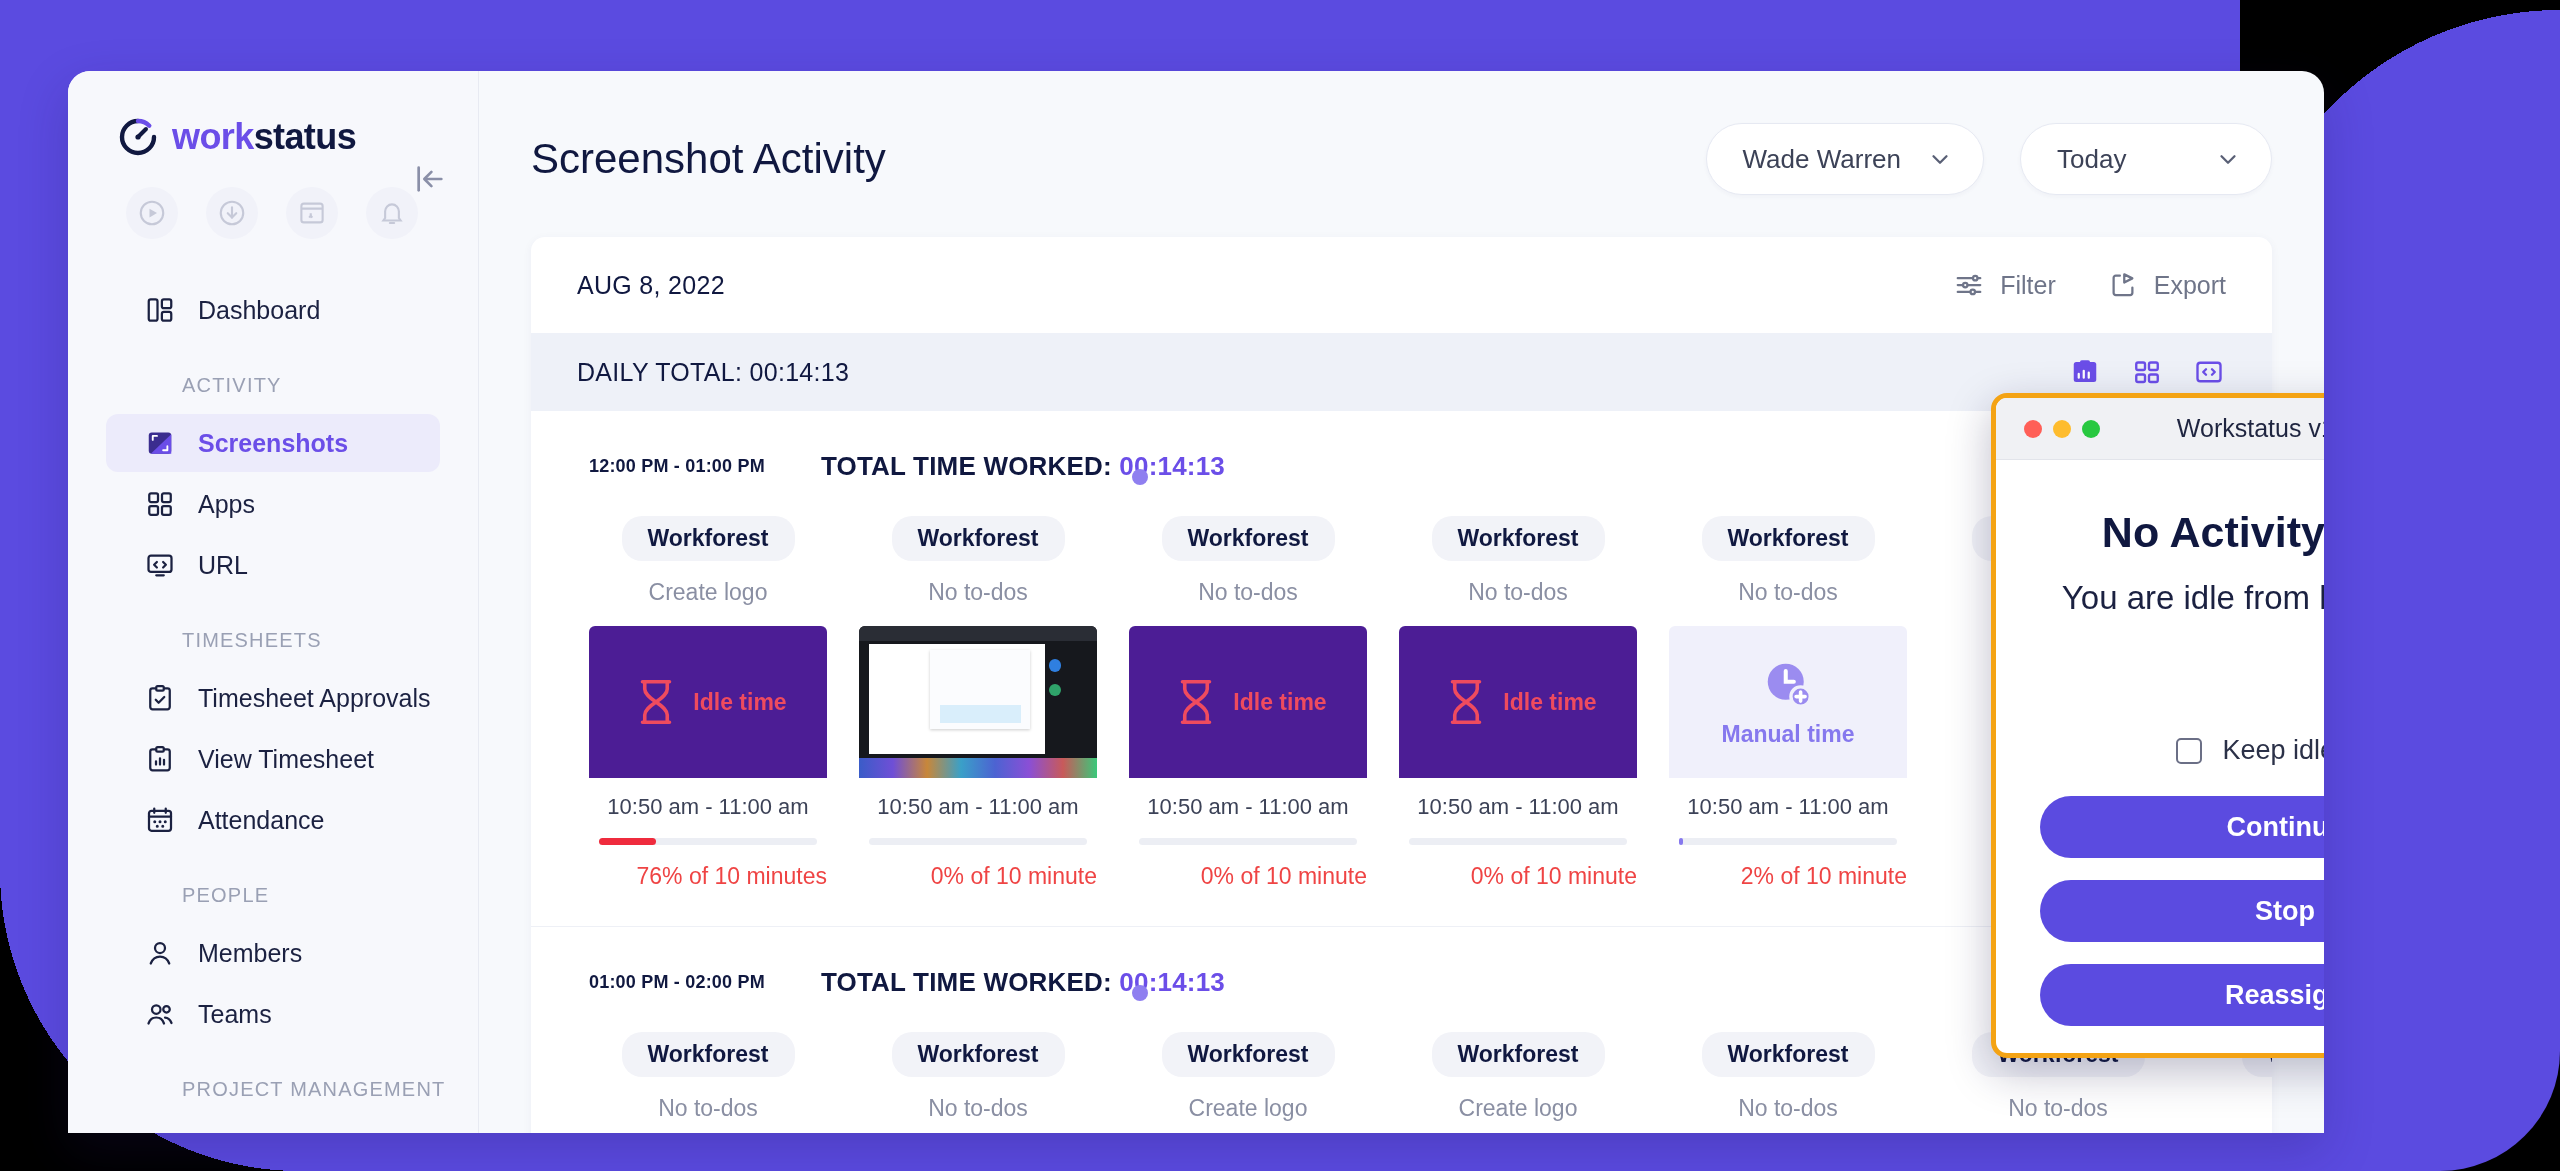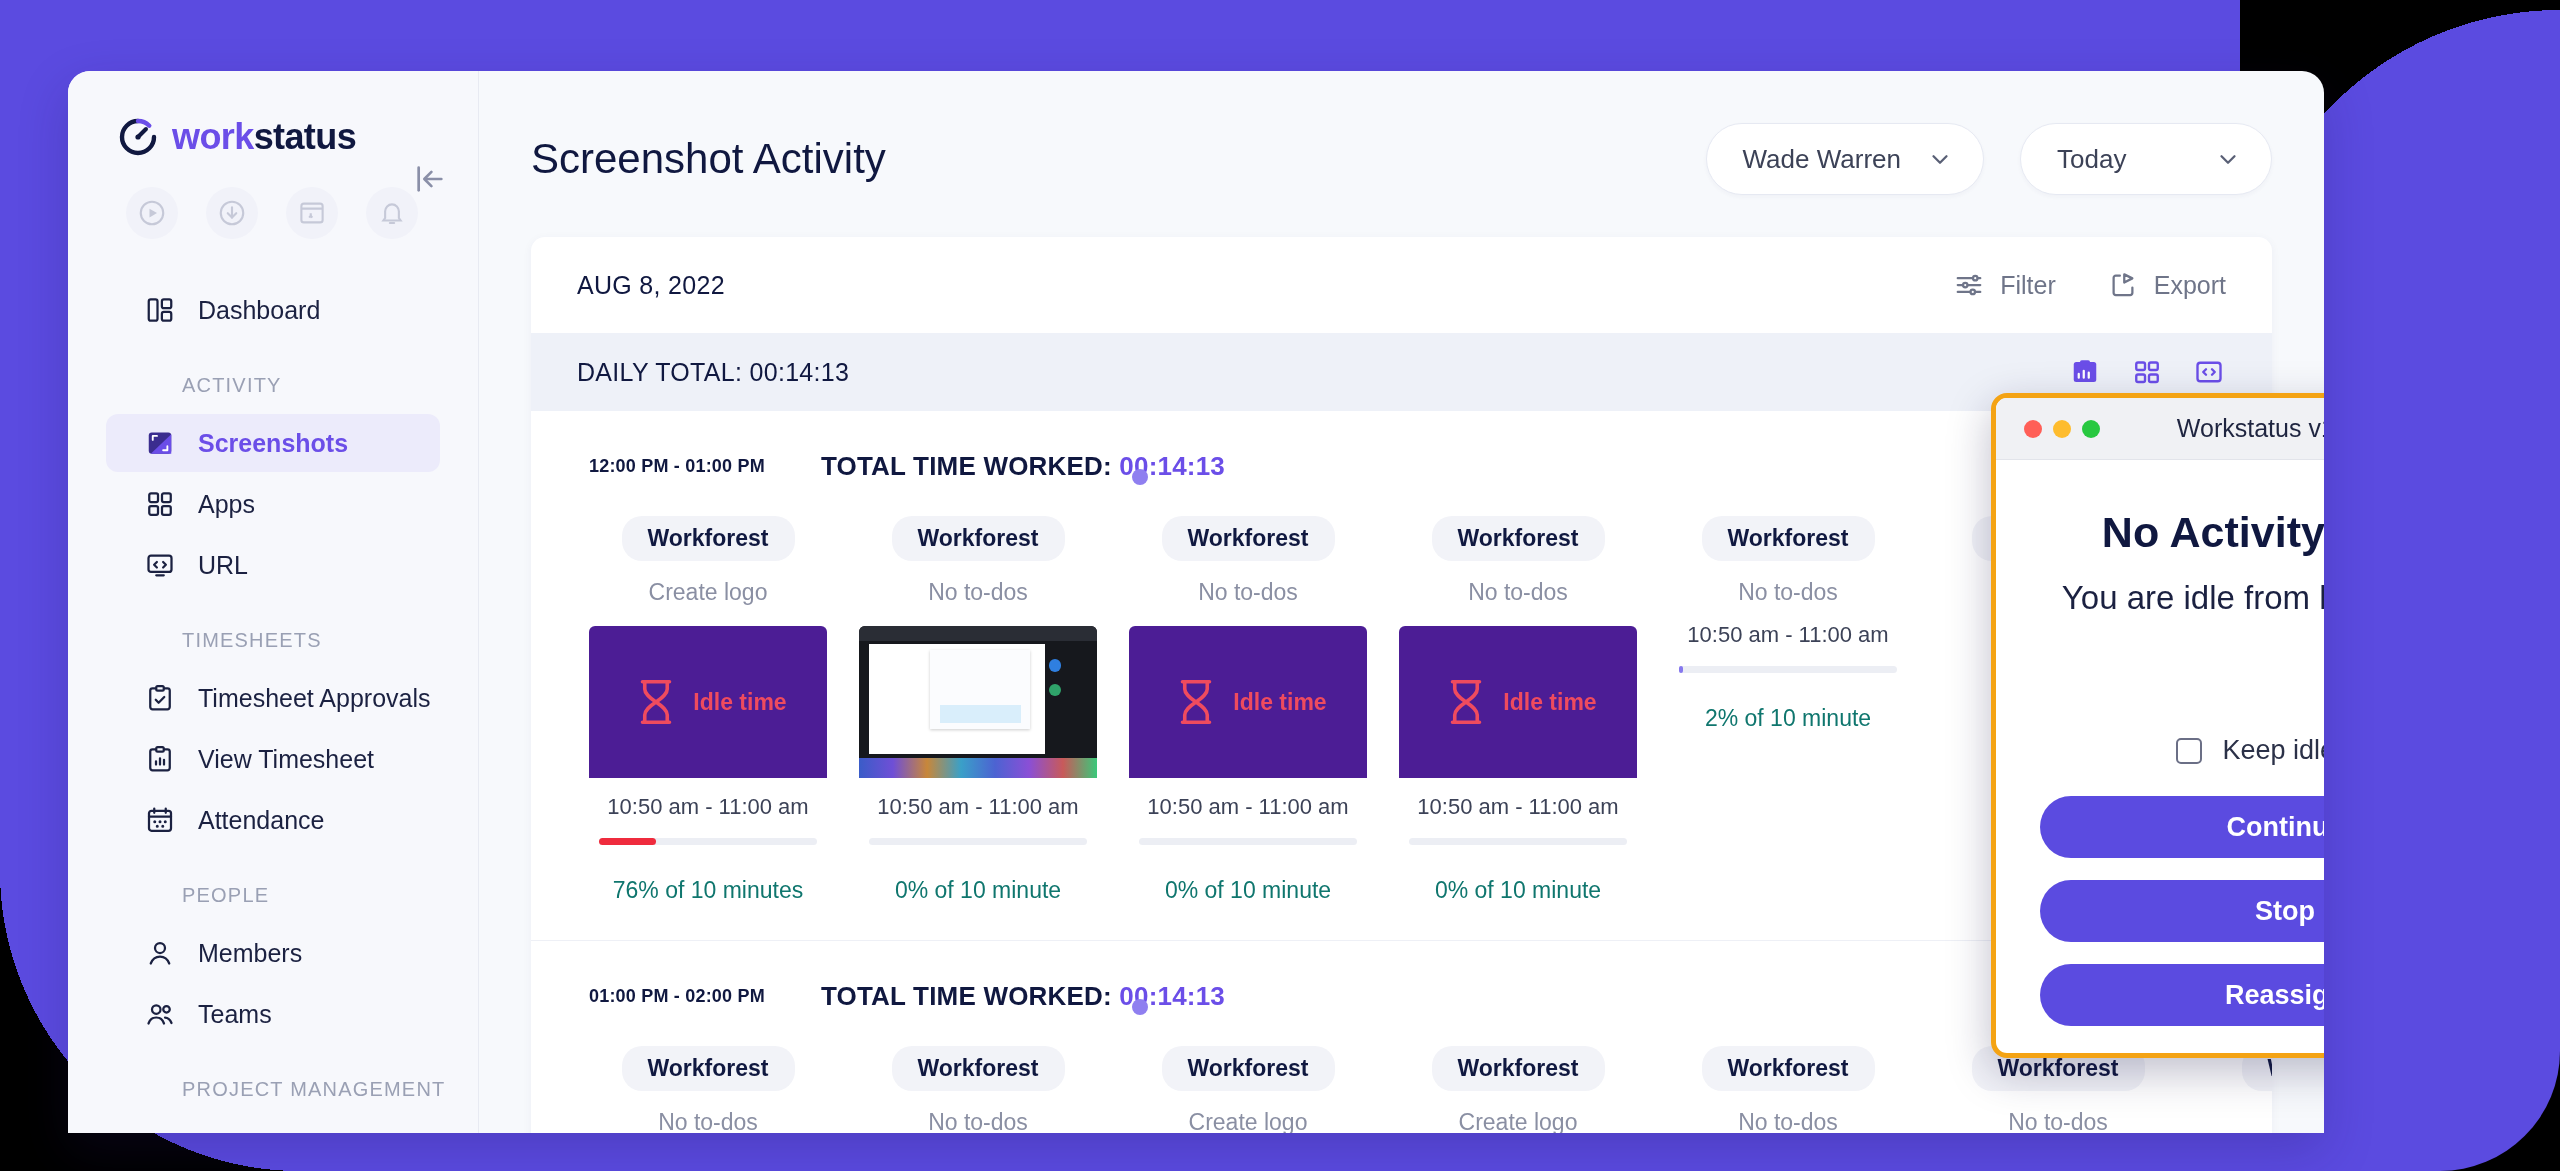--- a/index.html
+++ b/index.html
@@ -150,21 +150,21 @@
     display:flex;align-items:center;justify-content:center;position:relative;
   }
   .idle{ background:#4c1d95; gap:10px;}
   .idle .lbl{ color:#ef4b5e;font-size:23px;font-weight:700;}
   .manual{ background:#f0f0fb; flex-direction:column; gap:10px;}
   .manual .lbl{ color:#8678ee;font-size:23px;font-weight:700;}
   .shot .meta{ background:#fff; padding:16px 0 0 0;}
   .shot .range{ font-size:22px;color:#3c4257;text-align:center;}
   .bar{ height:7px;background:#eceef4;border-radius:4px;margin:18px 10px 0 10px;position:relative;}
   .bar > i{ display:block;height:100%;border-radius:4px;}
-  .pct{ font-size:23px;color:#0f766e;text-align:center;margin-top:32px;}
+  .pct{ font-size:23px;color:#ef4444;text-align:right;margin-top:18px;}
 
   
   .tn{ width:100%;height:100%;position:relative;}
   .tn.dark{ background:#16181d;}
   .tn .win{ position:absolute; background:#fff; }
   .tn .top{ position:absolute;left:0;right:0;top:0;height:10%;background:#2a2d35;}
   .tn .dockbar{ position:absolute;left:0;right:0;bottom:0;height:13%;
      background:linear-gradient(90deg,#3a5cc8,#6f4fd6,#c8873a,#3aa0c8,#4c63d2,#8a4fd6,#c85a5a,#3ac87a);}
 
   
@@ -536,20 +536,29 @@
               <div class="bar">
                   <i style="width:0%;background:#ef2b3d"></i>
                 </div>
               <div class="pct">0% of 10 minute</div>
             </div>
           </div>
 
           <div class="shot">
             <span class="proj">Workforest</span>
             <div class="todo">No to-dos</div>
+            <div class="thumbwrap manual">
+              <svg width="54" height="54" viewBox="0 0 24 24">
+                <circle cx="11" cy="11" r="8" fill="#9b8cf0"></circle>
+                <path d="M11 6.2V11h3.6" fill="none" stroke="#fff" stroke-width="1.8" stroke-linecap="round"></path>
+                <circle cx="17.6" cy="17.6" r="4.3" fill="#9b8cf0" stroke="#f0f0fb" stroke-width="1.5"></circle>
+                <path d="M17.6 15.6v4M15.6 17.6h4" stroke="#fff" stroke-width="1.6" stroke-linecap="round"></path>
+              </svg>
+              <span class="lbl">Manual time</span>
+            </div>
             <div class="meta">
               <div class="range">10:50 am - 11:00 am</div>
               <div class="bar">
                   <i style="width:2%;background:#8678ee"></i>
                 </div>
               <div class="pct">2% of 10 minute</div>
             </div>
           </div>
 
           <div class="shot">

